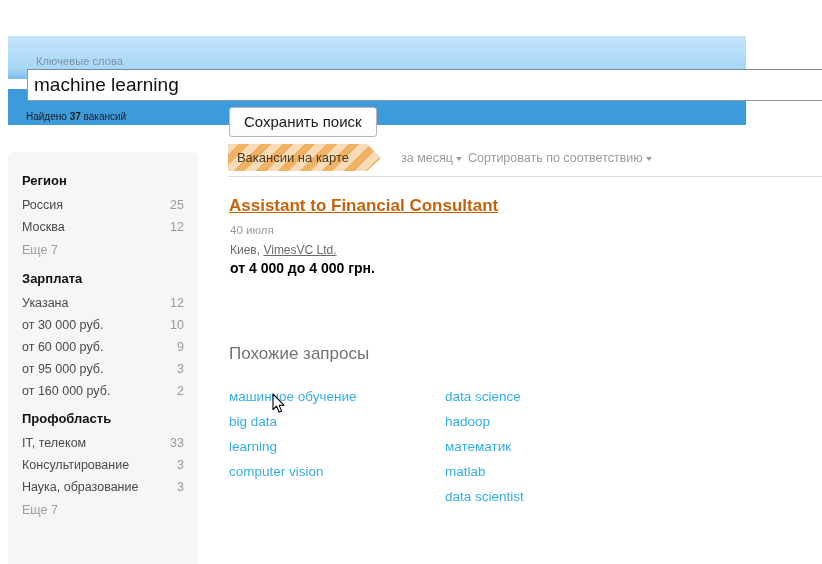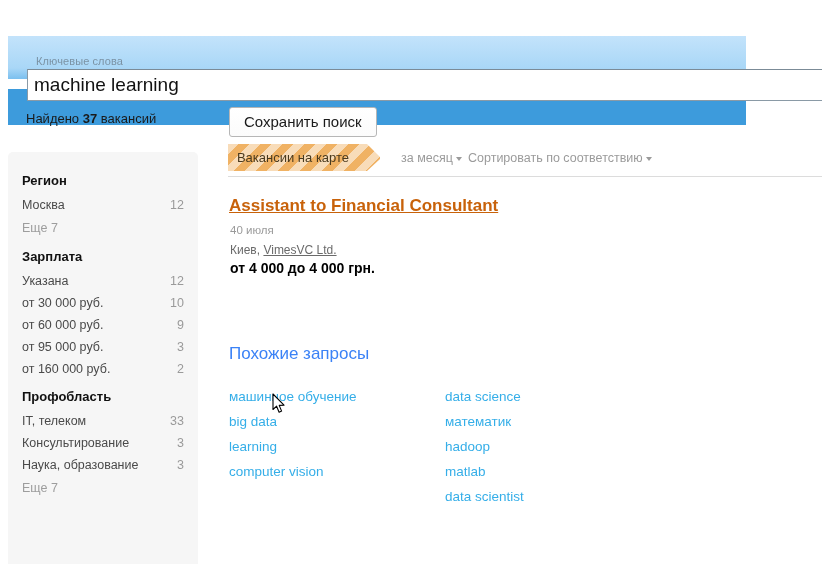--- a/index.html
+++ b/index.html
@@ -40,21 +40,21 @@
     color: #111111;
     line-height: 30px;
     white-space: nowrap;
     overflow: hidden;
   }
 
   
   #found-count {
     position: absolute;
     left: 26px; top: 111px;
-    font-size: 13px;
+    font-size: 10px;
     color: #1a1a1a;
   }
   #found-count b { font-weight: bold; }
   #save-search-button {
     position: absolute;
     left: 229px; top: 107px;
     padding: 5px 14px 6px;
     background: linear-gradient(to bottom, #ffffff 0%, #fbfbfb 100%);
     border: 1px solid #b6b6b6;
     border-radius: 3px;
@@ -201,21 +201,21 @@
     font-weight: bold;
     color: #000000;
     white-space: nowrap;
   }
 
   
   #similar-title {
     position: absolute;
     left: 1px; top: 344px;
     font-size: 17px;
-    color: #3b82f6;
+    color: #737373;
     text-align: center;
   }
   #similar-grid {
     position: absolute;
     left: 1px; top: 384px;
     width: 420px;
   }
   .similar-col { position: absolute; top: 0; }
   #similar-col-left { left: 0px; }
   #similar-col-right { left: 216px; }
@@ -248,20 +248,24 @@
 
 <div id="found-count"><span>Найдено </span><b>37</b><span> вакансий</span></div>
 
 <div id="save-search-button">Сохранить поиск</div>
 
 <div id="sidebar">
 
   <div class="facet-group">
     <div class="facet-title">Регион</div>
     <div class="facet-row">
+      <span class="facet-name">Россия</span>
+      <span class="facet-count">25</span>
+    </div>
+    <div class="facet-row">
       <span class="facet-name">Москва</span>
       <span class="facet-count">12</span>
     </div>
     <div class="facet-more">Еще 7</div>
   </div>
 
   <div class="facet-group">
     <div class="facet-title">Зарплата</div>
     <div class="facet-row">
       <span class="facet-name">Указана</span>
@@ -325,22 +329,22 @@
 
   <div id="similar-grid">
     <div class="similar-col" id="similar-col-left">
       <span class="similar-link">машинное обучение</span>
       <span class="similar-link">big data</span>
       <span class="similar-link">learning</span>
       <span class="similar-link">computer vision</span>
     </div>
     <div class="similar-col" id="similar-col-right">
       <span class="similar-link">data science</span>
+      <span class="similar-link">hadoop</span>
       <span class="similar-link">математик</span>
-      <span class="similar-link">hadoop</span>
       <span class="similar-link">matlab</span>
       <span class="similar-link">data scientist</span>
     </div>
   </div>
 </div>
 
 <svg id="mouse-cursor" viewBox="0 0 14 21" xmlns="http://www.w3.org/2000/svg">
   <path d="M1,1 L1,16.5 L4.6,13.2 L7.1,19.2 L9.6,18.1 L7.2,12.4 L12,12.2 Z" fill="#ffffff" stroke="#000000" stroke-width="1.1" stroke-linejoin="round"></path>
 </svg>
 

